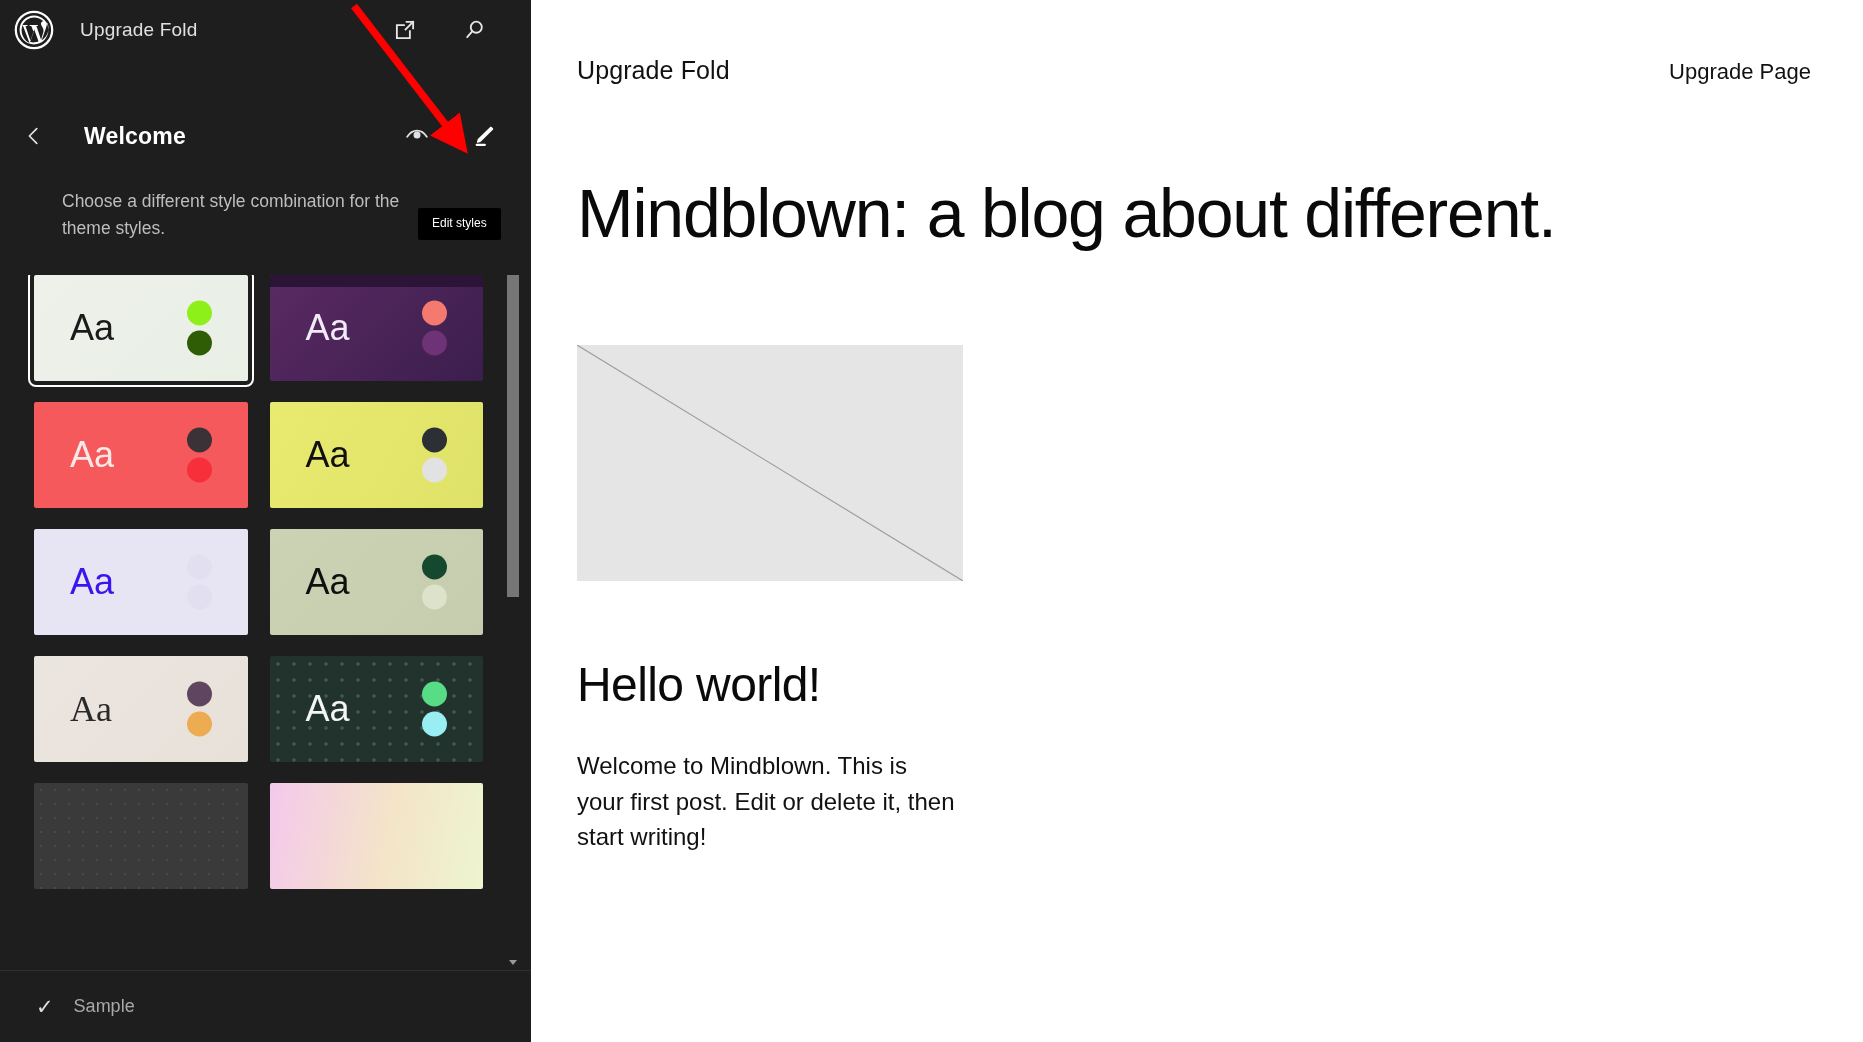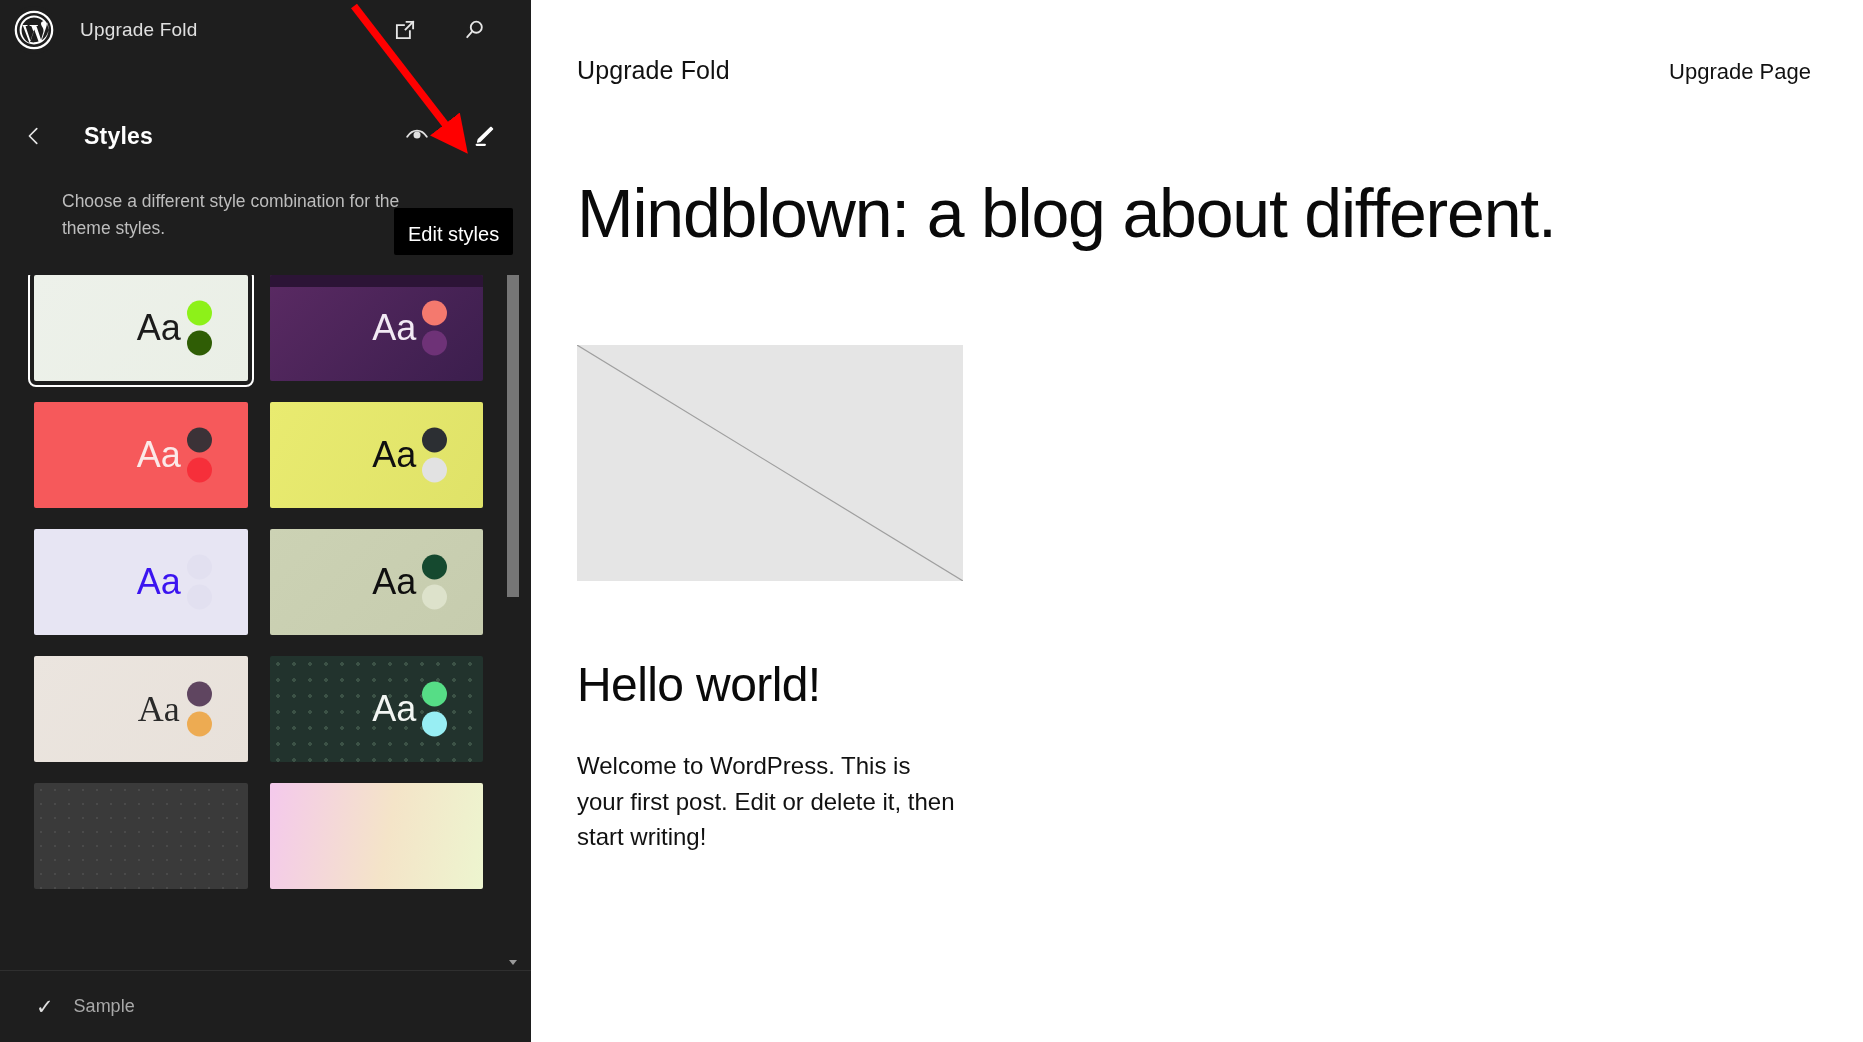--- a/index.html
+++ b/index.html
@@ -78,25 +78,25 @@
   }
   .styles-header-actions {
     margin-left: auto;
     display: flex; align-items: center;
     gap: 22px;
   }
 
   
   .tooltip {
     position: absolute;
-    left: 394px; top: 208px;
+    left: 418px; top: 208px;
     background: #000000;
     color: #ffffff;
-    font-size: 20px;
-    padding: 16px 14px 11px 14px;
+    font-size: 12px;
+    padding: 9px 14px 11px 14px;
     border-radius: 2px;
     white-space: nowrap;
     z-index: 40;
     line-height: 1;
   }
 
   .styles-desc {
     color: #bdbdbd;
     font-size: 17.5px;
     line-height: 1.52;
@@ -119,21 +119,20 @@
     padding: 0 48px 0 34px;
   }
   .variation {
     position: relative;
     height: 106px;
     border-radius: 2px;
     overflow: hidden;
     cursor: pointer;
     display: flex; align-items: center;
     padding-left: 36px;
-    justify-content: center;
   }
   .variation.selected {
     outline: 2px solid #ffffff;
     outline-offset: 4px;
     box-shadow: 0 0 0 1px #1e1e1e;
   }
   .variation .aa {
     font-size: 36px;
     line-height: 1;
     user-select: none;
@@ -286,21 +285,21 @@
         </button>
       </div>
     </div>
 
     <div class="styles-header">
       <div class="back-btn">
         <svg width="22" height="22" viewBox="0 0 24 24" fill="none" stroke="#e6e6e6" stroke-width="1.8" stroke-linecap="round" stroke-linejoin="round">
           <polyline points="15,4 7,12 15,20"></polyline>
         </svg>
       </div>
-      <div class="styles-title">Styles</div>
+      <div class="styles-title">Welcome</div>
       <div class="styles-header-actions">
         <button class="icon-btn">
           <svg width="28" height="28" viewBox="0 0 24 24" fill="none" stroke="#e0e0e0" stroke-width="1.6">
             <path d="M3.6 12.6 C6 9 9 7.4 12 7.4 C15 7.4 18 9 20.4 12.6" stroke-linecap="round"></path>
             <circle cx="12" cy="11.2" r="3" fill="#e0e0e0" stroke="none"></circle>
           </svg>
         </button>
         <button class="icon-btn">
           <svg width="28" height="28" viewBox="0 0 24 24" fill="none" stroke="#ffffff" stroke-width="1.9" stroke-linecap="round">
             <path d="M18.8 4.6 L20.2 6 L9.6 16.6 L7.4 17.2 L8 15 Z" fill="#ffffff" stroke="#ffffff" stroke-width="1.2" stroke-linejoin="round"></path>
@@ -405,21 +404,21 @@
 
     <div class="site-tagline">Mindblown: a blog about different.</div>
 
     <div class="post-media">
       <svg width="386" height="236" viewBox="0 0 386 236" preserveAspectRatio="none">
         <line x1="0" y1="0" x2="386" y2="236" stroke="#9f9f9f" stroke-width="1.2"></line>
       </svg>
     </div>
 
     <div class="post-title">Hello world!</div>
-    <div class="post-excerpt">Welcome to WordPress. This is your first post. Edit or delete it, then start writing!</div>
+    <div class="post-excerpt">Welcome to Mindblown. This is your first post. Edit or delete it, then start writing!</div>
   </div>
 
   <svg class="annotation-arrow" viewBox="0 0 1863 1042">
     <defs>
       <marker id="redhead" markerWidth="5" markerHeight="5" refX="2.2" refY="2.5" orient="auto">
         <polygon points="0,0 5,2.5 0,5" fill="#ff0000"></polygon>
       </marker>
     </defs>
     <line x1="354" y1="6" x2="455" y2="137" stroke="#ff0000" stroke-width="7.5" marker-end="url(#redhead)"></line>
   </svg>

